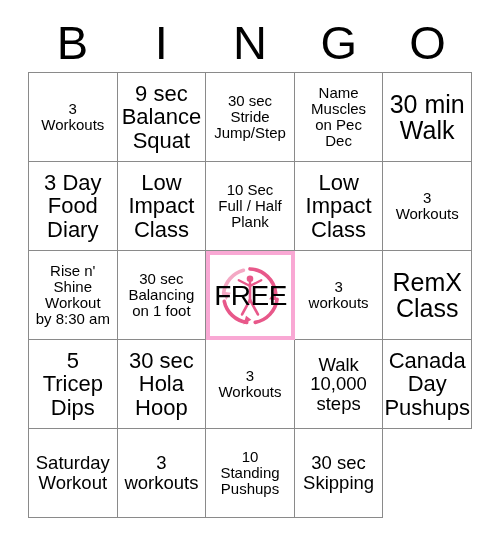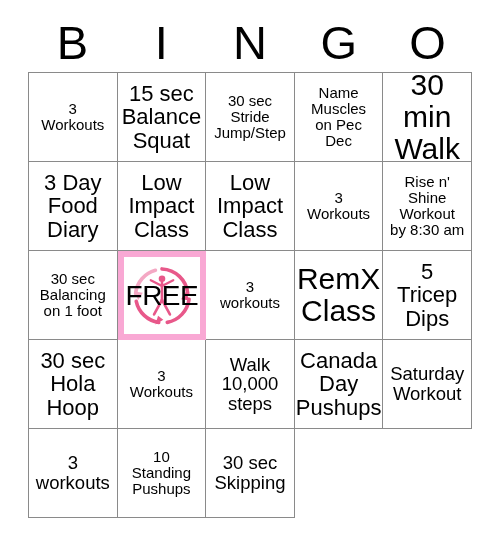--- a/index.html
+++ b/index.html
@@ -67,29 +67,29 @@
     position: relative;
     z-index: 2;
     text-align: center;
     color: #000000;
     line-height: 1.06;
     padding: 0 1px;
     white-space: pre-line;
     font-weight: 400;
   }
   
-  .sz-xl .cell-text { font-size: 30px; }
+  .sz-xl .cell-text { font-size: 25px; }
   .sz-lg .cell-text { font-size: 22px; }
   .sz-md .cell-text { font-size: 18.5px; }
   .sz-sm .cell-text { font-size: 15px; }
   .sz-xs .cell-text { font-size: 15px; }
 
   
   .cell.free {
-    border: 6px solid #f9a8d4;
+    border: 4px solid #f9a8d4;
   }
   .free .cell-text {
     font-size: 28px;
     letter-spacing: -0.5px;
   }
   .free-logo {
     position: absolute;
     z-index: 1;
     left: 50%;
     top: 50%;
@@ -111,21 +111,21 @@
     <div class="hdr-letter">G</div>
     <div class="hdr-letter">O</div>
   </div>
 
   <div id="grid">
       <div class="cell sz-sm">
         <div class="cell-text">3
 Workouts</div>
       </div>
       <div class="cell sz-lg">
-        <div class="cell-text">15 sec
+        <div class="cell-text">9 sec
 Balance
 Squat</div>
       </div>
       <div class="cell sz-sm">
         <div class="cell-text">30 sec
 Stride
 Jump/Step</div>
       </div>
       <div class="cell sz-sm">
         <div class="cell-text">Name
@@ -139,20 +139,25 @@
       </div>
       <div class="cell sz-lg">
         <div class="cell-text">3 Day
 Food
 Diary</div>
       </div>
       <div class="cell sz-lg">
         <div class="cell-text">Low
 Impact
 Class</div>
+      </div>
+      <div class="cell sz-sm">
+        <div class="cell-text">10 Sec
+Full / Half
+Plank</div>
       </div>
       <div class="cell sz-lg">
         <div class="cell-text">Low
 Impact
 Class</div>
       </div>
       <div class="cell sz-sm">
         <div class="cell-text">3
 Workouts</div>
       </div>

